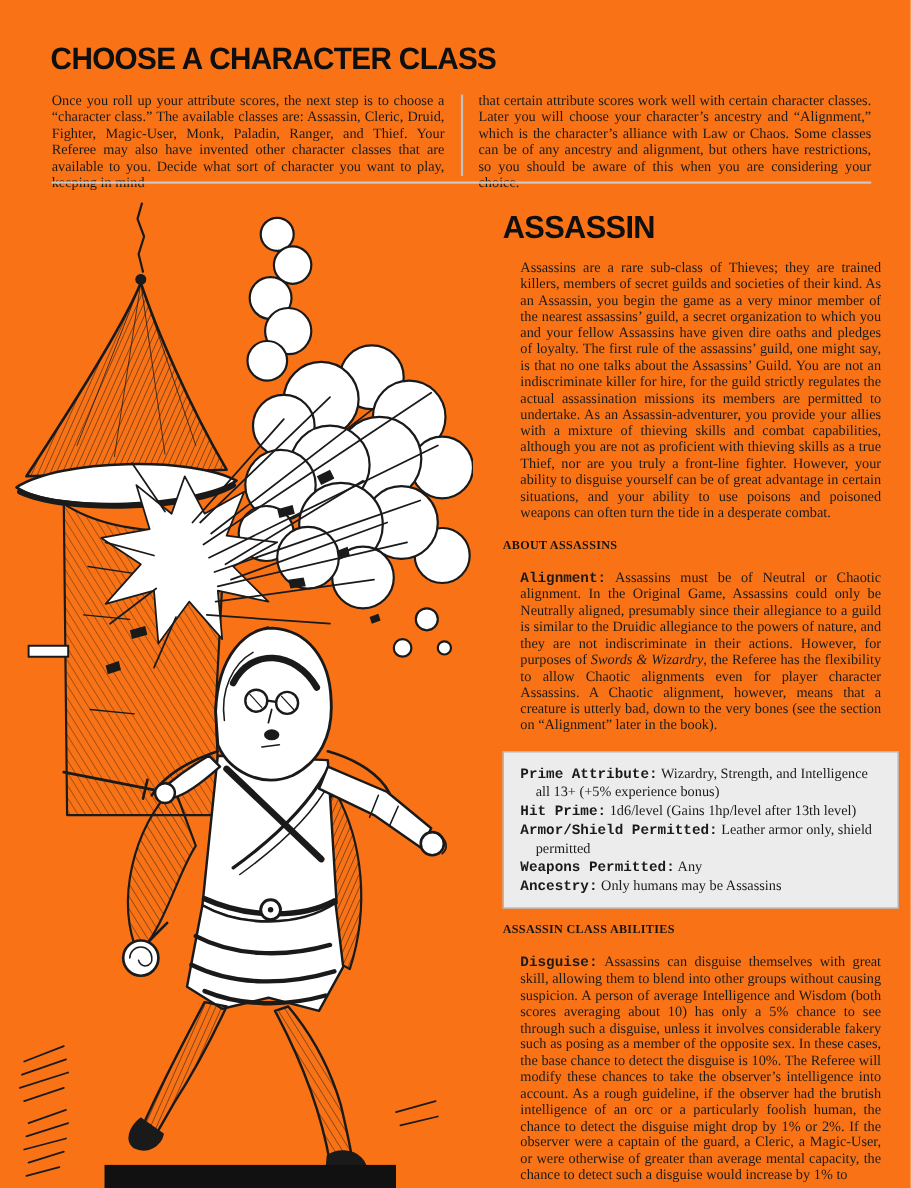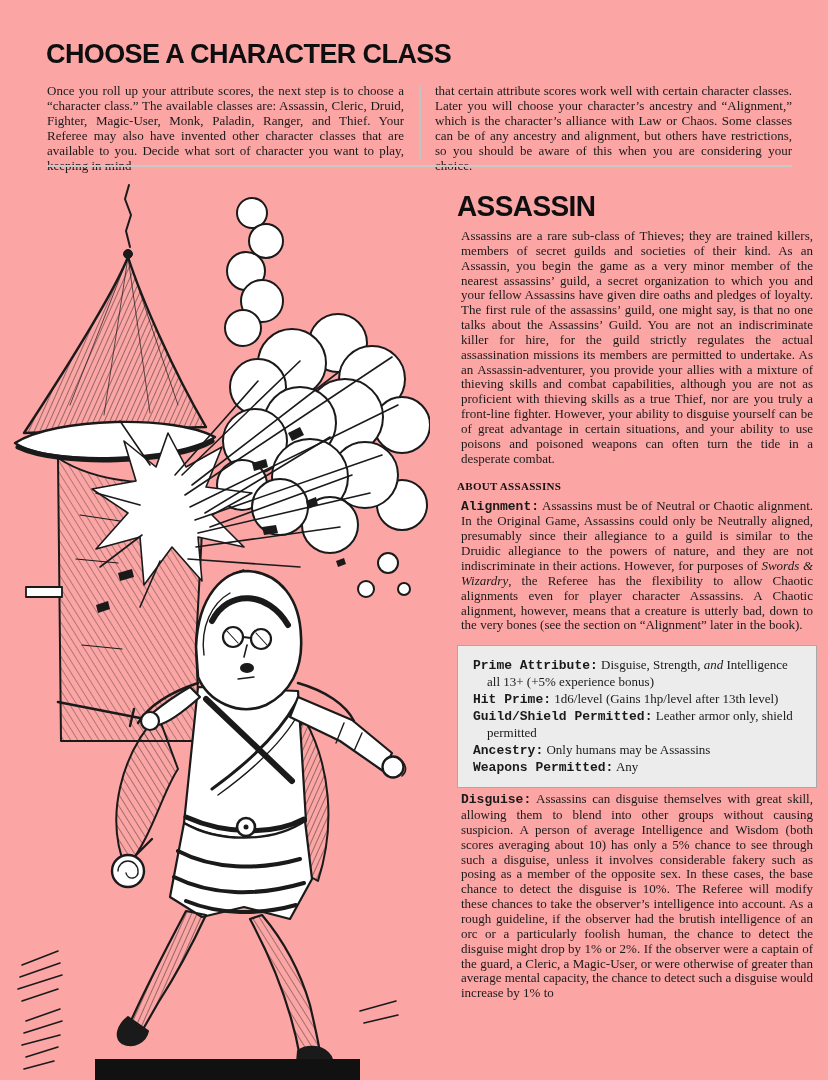--- a/index.html
+++ b/index.html
@@ -1,20 +1,20 @@
 <!DOCTYPE html>
 <html><head>
 <meta charset="utf-8">
 <style>
   html,body{margin:0;padding:0;}
   body{
     width:828px;height:1080px;background:#ffffff;position:relative;
     font-family:"Liberation Serif",serif;color:#1a1a1a;overflow:hidden;
   }
-  .page{position:absolute;inset:0;background:#fca5a5;}
+  .page{position:absolute;inset:0;background:#f97316;}
 
   .page-title{
     position:absolute;left:46px;top:40px;margin:0;
     font-family:"Liberation Sans",sans-serif;font-weight:800;
     font-size:27px;line-height:1;letter-spacing:-0.6px;color:#0f0f0f;
     transform:scaleY(1.04);transform-origin:left top;
   }
 
   .intro{position:absolute;left:47px;top:84px;width:746px;display:flex;gap:31px;}
   .intro .col{width:357px;font-size:13px;line-height:14.9px;text-align:justify;}
@@ -24,28 +24,28 @@
 
   .illustration{position:absolute;left:0;top:175px;width:430px;height:905px;}
   .illustration svg{display:block;}
 
   .rightcol{position:absolute;left:457px;top:192px;width:360px;}
   .class-title{
     margin:0 0 9px 0;font-family:"Liberation Sans",sans-serif;font-weight:800;
     font-size:28px;line-height:1;letter-spacing:-0.6px;color:#0f0f0f;
     transform:scaleY(1.04);transform-origin:left top;
   }
-  .body-para{margin:4px;font-size:13px;line-height:14.85px;text-align:justify;}
+  .body-para{margin:16px;font-size:13px;line-height:14.85px;text-align:justify;}
   .subhead{
     margin:13px 0 7px 0;font-family:"Liberation Serif",serif;font-weight:bold;
     font-size:11px;line-height:1.1;letter-spacing:0.3px;color:#141414;
   }
   .lead{font-weight:bold;font-family:Liberation Mono, monospace;}
   .game-title{font-weight:normal;font-style:italic;}
-  .it{font-style:italic;}
+  .it{}
 
   .statbox{
     margin:12px 0 0 0;background:#ececec;border:1px solid #a9a9a9;
     padding:11px 13px 11px 15px;font-size:13px;line-height:16.3px;
   }
   .statbox .entry{padding-left:14px;text-indent:-14px;}
 </style>
 </head>
 <body>
 
@@ -213,24 +213,25 @@
   <div class="rightcol">
     <h2 class="class-title">ASSASSIN</h2>
 
     <p class="body-para">Assassins are a rare sub-class of Thieves; they are trained killers, members of secret guilds and societies of their kind. As an Assassin, you begin the game as a very minor member of the nearest assassins’ guild, a secret organization to which you and your fellow Assassins have given dire oaths and pledges of loyalty. The first rule of the assassins’ guild, one might say, is that no one talks about the Assassins’ Guild. You are not an indiscriminate killer for hire, for the guild strictly regulates the actual assassination missions its members are permitted to undertake. As an Assassin-adventurer, you provide your allies with a mixture of thieving skills and combat capabilities, although you are not as proficient with thieving skills as a true Thief, nor are you truly a front-line fighter. However, your ability to disguise yourself can be of great advantage in certain situations, and your ability to use poisons and poisoned weapons can often turn the tide in a desperate combat.</p>
 
     <h3 class="subhead">ABOUT ASSASSINS</h3>
 
     <p class="body-para"><span class="lead">Alignment:</span><span> Assassins must be of Neutral or Chaotic alignment. In the Original Game, Assassins could only be Neutrally aligned, presumably since their allegiance to a guild is similar to the Druidic allegiance to the powers of nature, and they are not indiscriminate in their actions. However, for purposes of </span><span class="game-title">Swords &amp; Wizardry</span><span>, the Referee has the flexibility to allow Chaotic alignments even for player character Assassins. A Chaotic alignment, however, means that a creature is utterly bad, down to the very bones (see the section on “Alignment” later in the book).</span></p>
 
     <div class="statbox">
-      <div class="entry"><span class="lead">Prime Attribute:</span><span> Disguise, Strength, </span><span class="it">and</span><span> Intelligence all 13+ (+5% experience bonus)</span></div>
+      <div class="entry"><span class="lead">Prime Attribute:</span><span> Wizardry, Strength, </span><span class="it">and</span><span> Intelligence all 13+ (+5% experience bonus)</span></div>
       <div class="entry"><span class="lead">Hit Prime:</span><span> 1d6/level (Gains 1hp/level after 13th level)</span></div>
-      <div class="entry"><span class="lead">Guild/Shield Permitted:</span><span> Leather armor only, shield permitted</span></div>
+      <div class="entry"><span class="lead">Armor/Shield Permitted:</span><span> Leather armor only, shield permitted</span></div>
+      <div class="entry"><span class="lead">Weapons Permitted:</span><span> Any</span></div>
       <div class="entry"><span class="lead">Ancestry:</span><span> Only humans may be Assassins</span></div>
-      <div class="entry"><span class="lead">Weapons Permitted:</span><span> Any</span></div>
     </div>
 
+    <h3 class="subhead">ASSASSIN CLASS ABILITIES</h3>
 
     <p class="body-para"><span class="lead">Disguise:</span><span> Assassins can disguise themselves with great skill, allowing them to blend into other groups without causing suspicion. A person of average Intelligence and Wisdom (both scores averaging about 10) has only a 5% chance to see through such a disguise, unless it involves considerable fakery such as posing as a member of the opposite sex. In these cases, the base chance to detect the disguise is 10%. The Referee will modify these chances to take the observer’s intelligence into account. As a rough guideline, if the observer had the brutish intelligence of an orc or a particularly foolish human, the chance to detect the disguise might drop by 1% or 2%. If the observer were a captain of the guard, a Cleric, a Magic-User, or were otherwise of greater than average mental capacity, the chance to detect such a disguise would increase by 1% to</span></p>
   </div>
 
 </div>
 
 </body></html>

